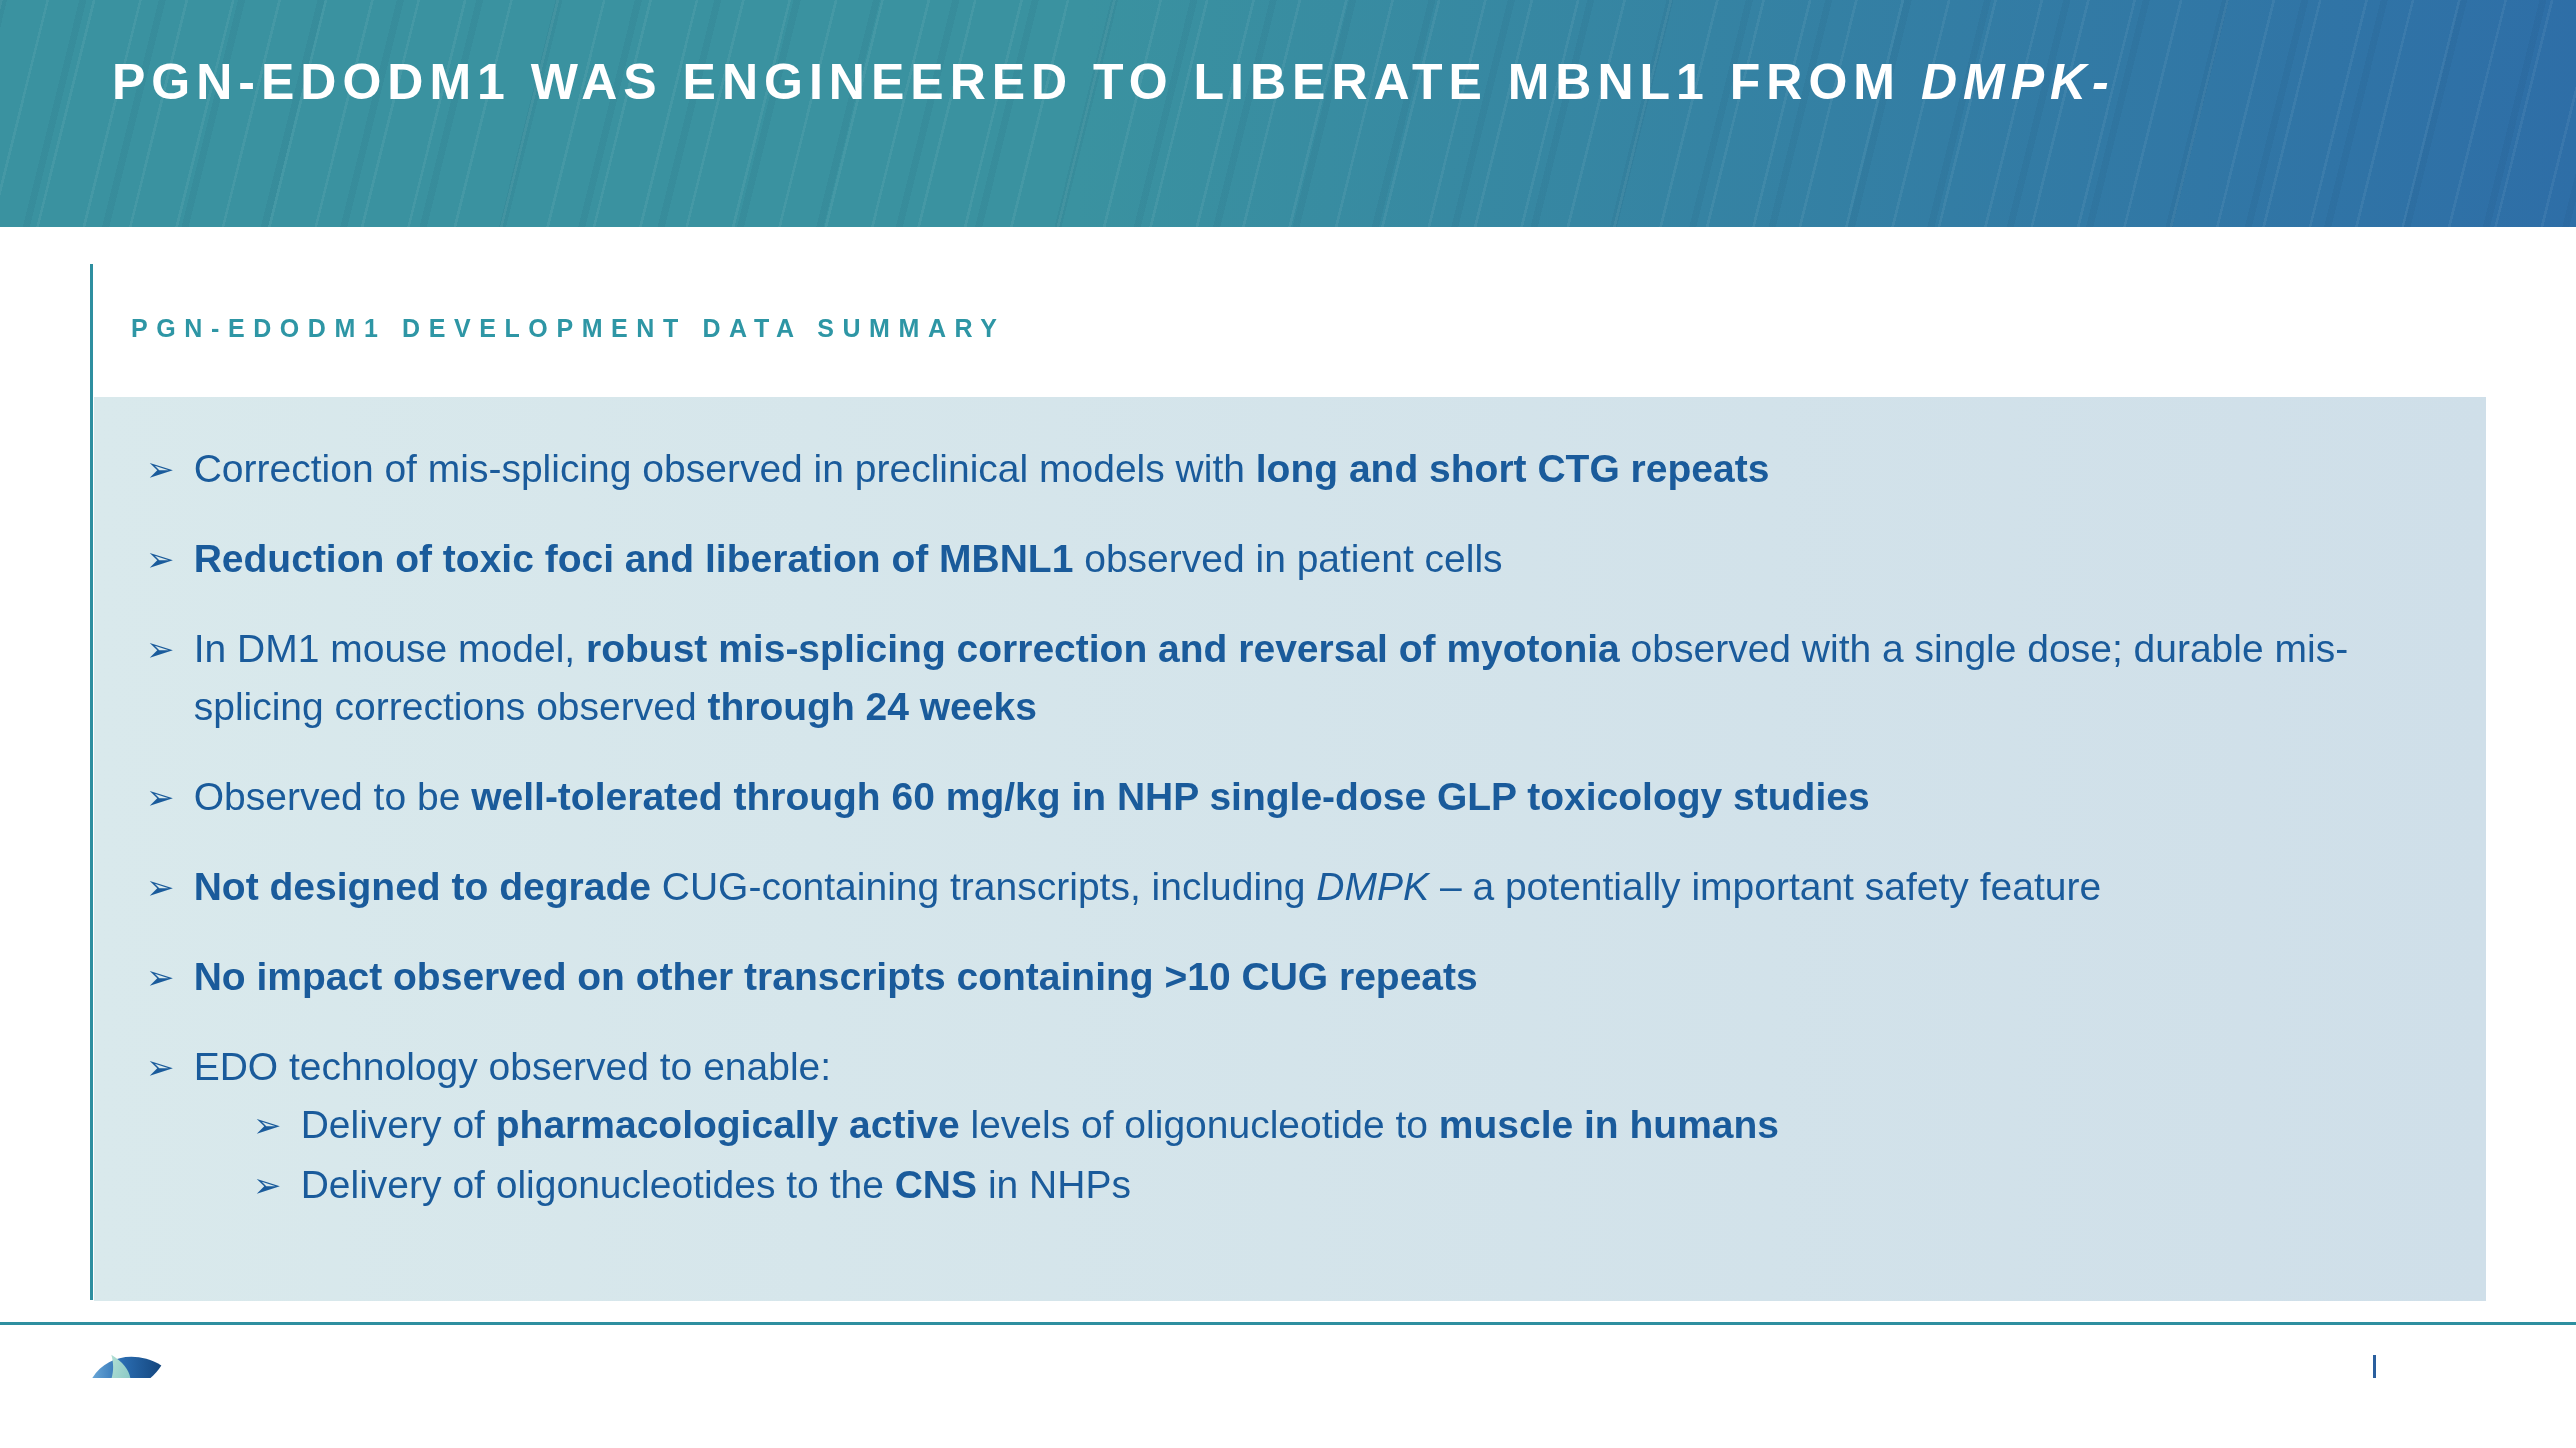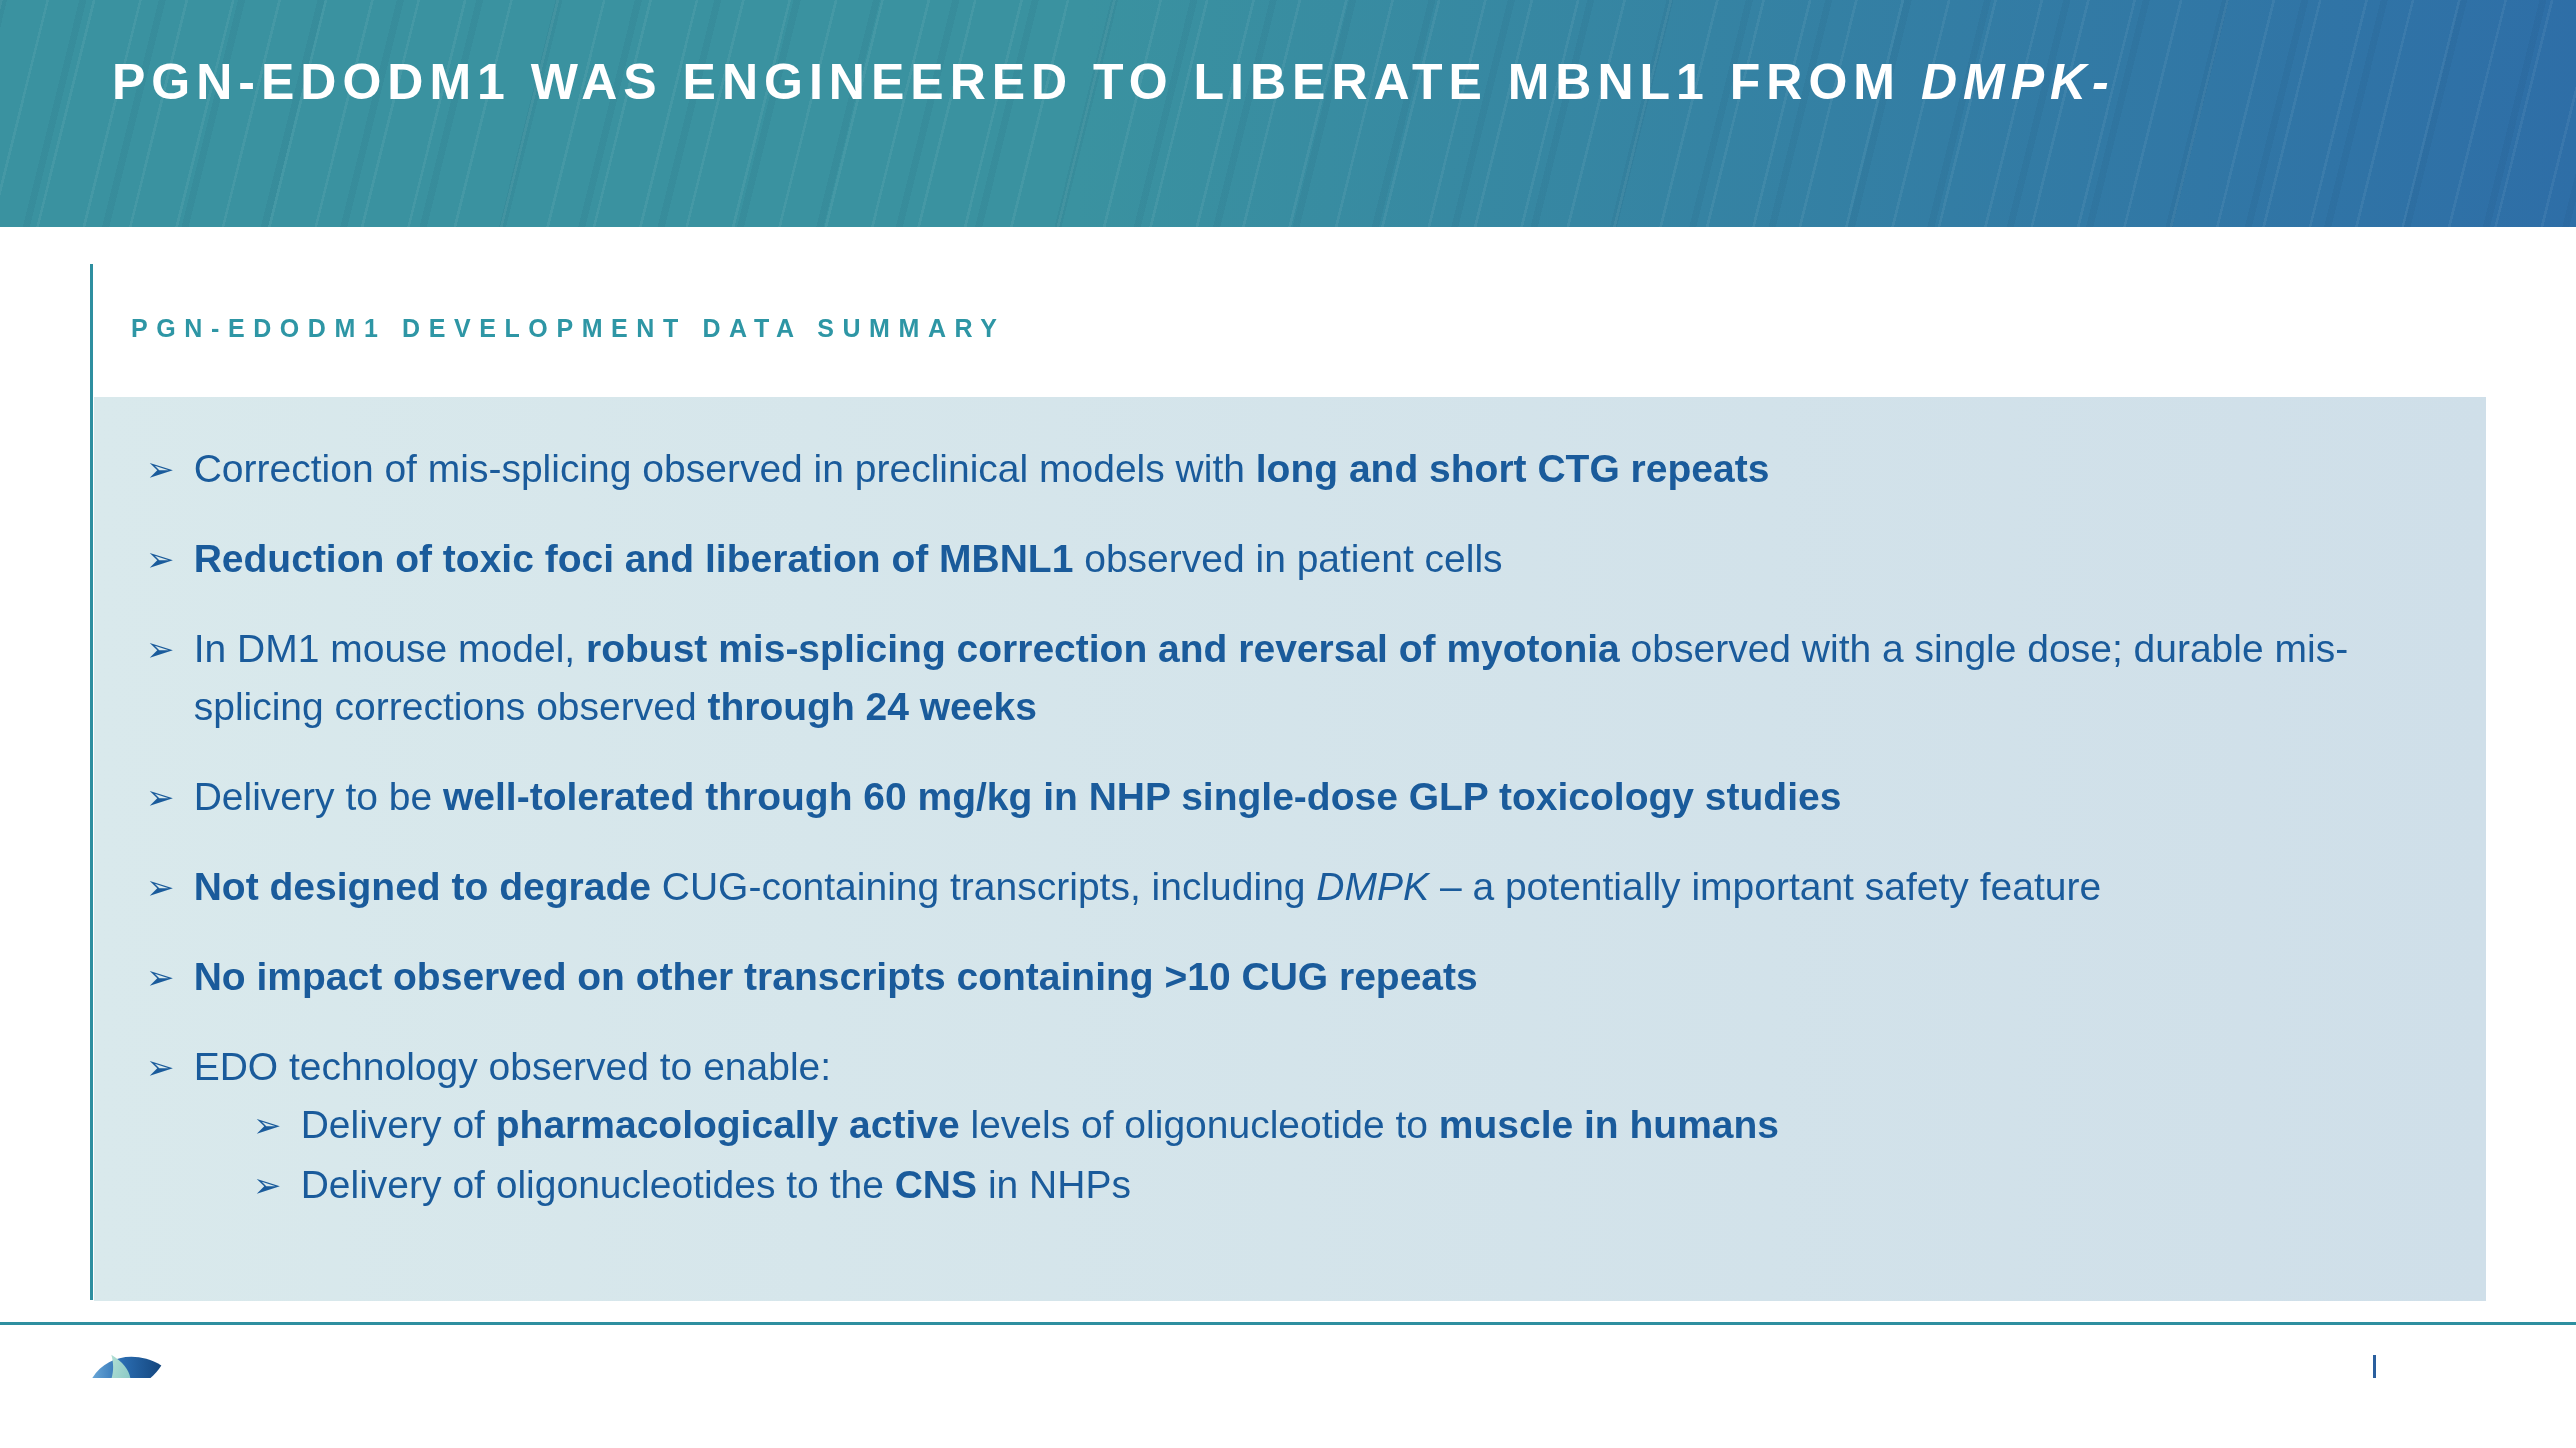--- a/index.html
+++ b/index.html
@@ -108,21 +108,21 @@
         <li class="li L1">
           <span class="marker">➢</span>
           <span class="btext"><span class="b">Reduction of toxic foci and liberation of MBNL1</span><span> observed in patient cells</span></span>
         </li>
         <li class="li L1">
           <span class="marker">➢</span>
           <span class="btext"><span>In DM1 mouse model, </span><span class="b">robust mis-splicing correction and reversal of myotonia</span><span> observed with a single dose; durable mis-splicing corrections observed </span><span class="b">through 24 weeks</span></span>
         </li>
         <li class="li L1">
           <span class="marker">➢</span>
-          <span class="btext"><span>Delivery to be </span><span class="b">well-tolerated through 60 mg/kg in NHP single-dose GLP toxicology studies</span></span>
+          <span class="btext"><span>Observed to be </span><span class="b">well-tolerated through 60 mg/kg in NHP single-dose GLP toxicology studies</span></span>
         </li>
         <li class="li L1">
           <span class="marker">➢</span>
           <span class="btext"><span class="b">Not designed to degrade </span><span>CUG-containing transcripts, including </span><span class="i">DMPK</span><span> – a potentially important safety feature</span></span>
         </li>
         <li class="li L1">
           <span class="marker">➢</span>
           <span class="btext"><span class="b">No impact observed on other transcripts containing &gt;10 CUG repeats</span></span>
         </li>
         <li class="li L1 tight">

